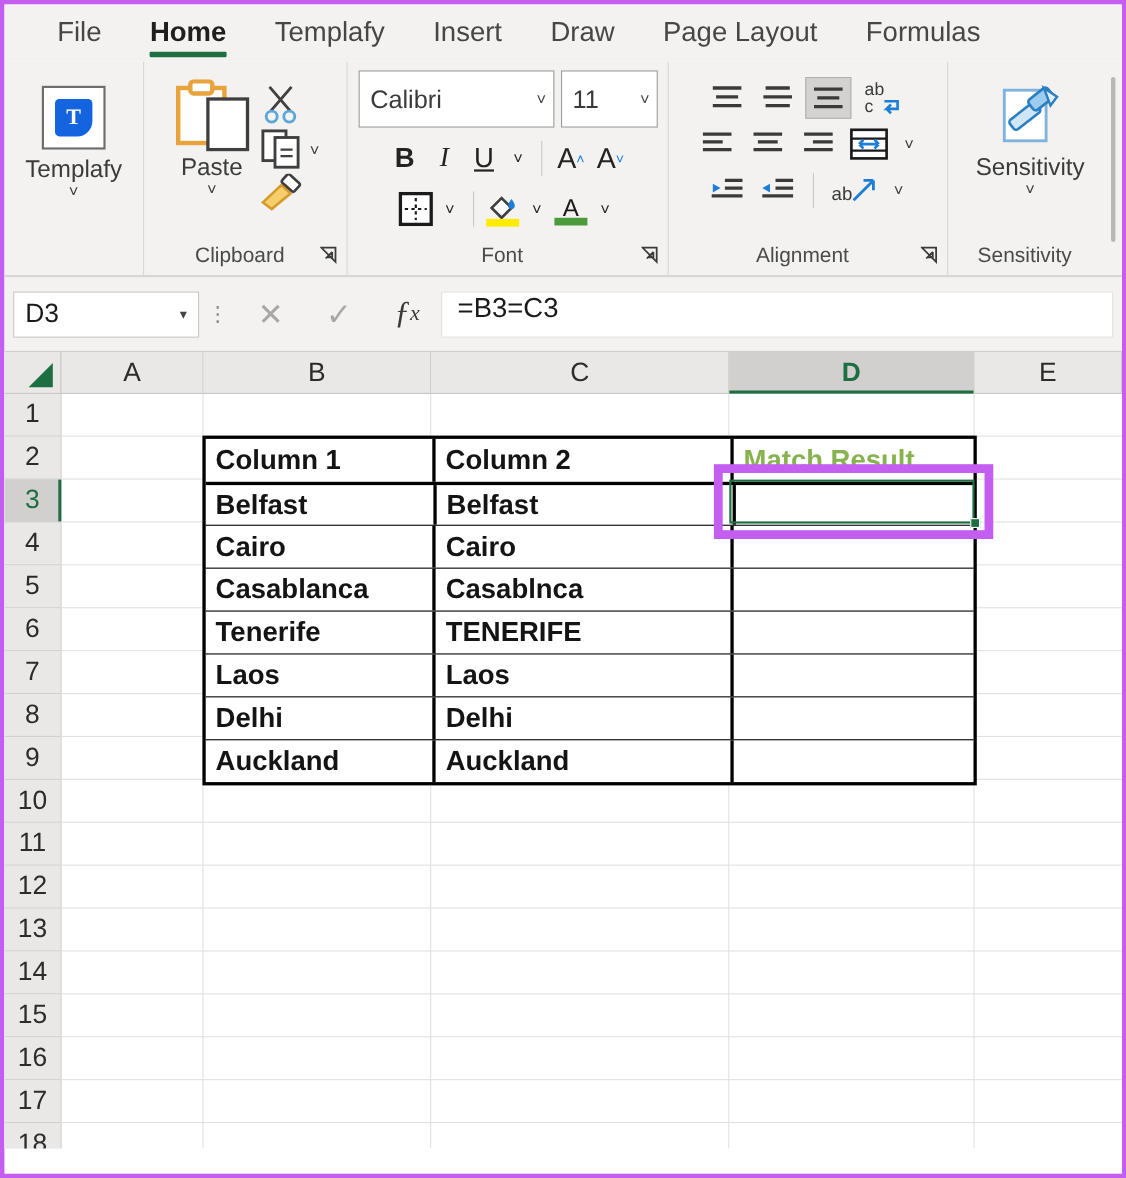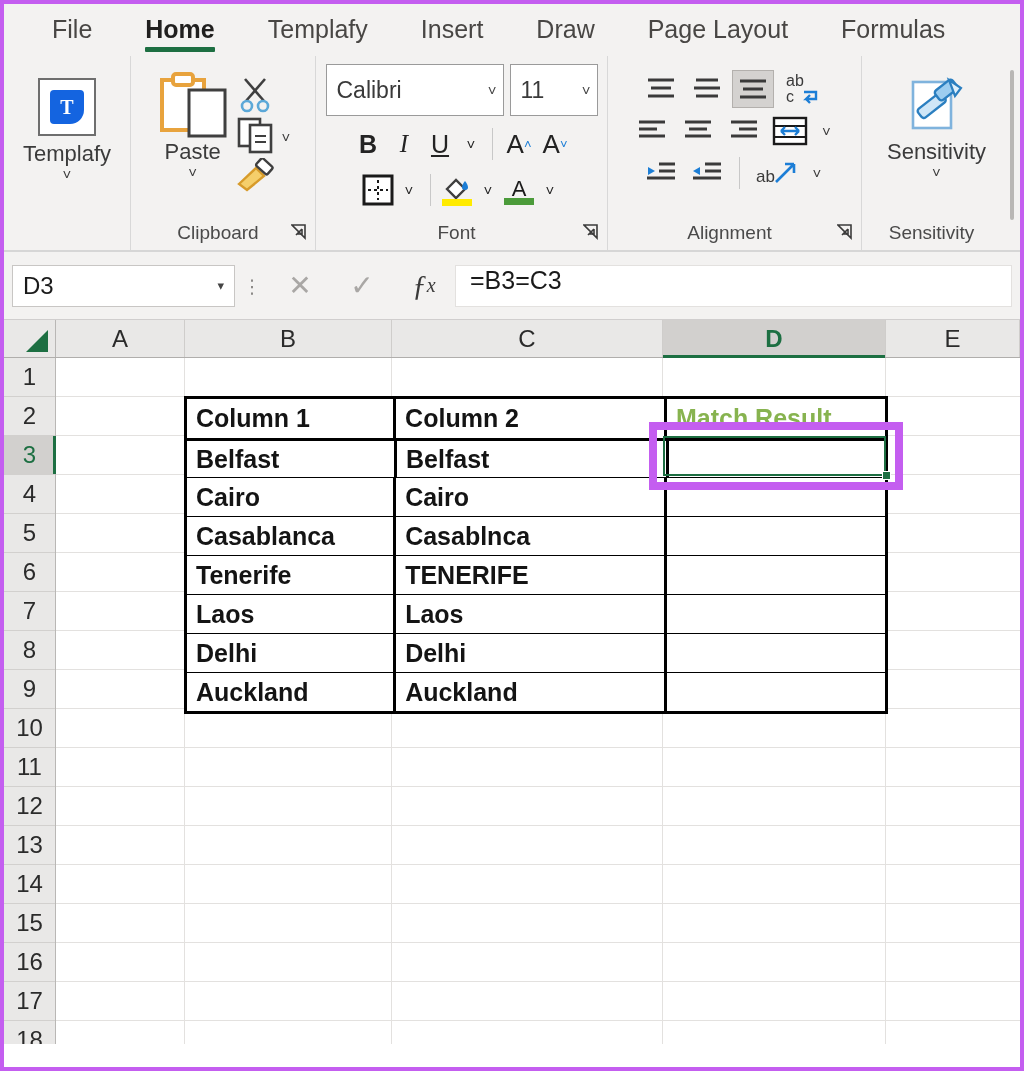--- a/index.html
+++ b/index.html
@@ -18,21 +18,21 @@
   }
 
   
   .tabbar {
     position: relative;
     height: 52px;
     background: #f3f2f1;
     display: flex;
     align-items: flex-end;
     padding-left: 26px;
-    gap: 9px;
+    gap: 0px;
   }
   .tab {
     position: relative;
     font-size: 25px;
     color: #484644;
     padding: 0 22px 14px 22px;
     white-space: nowrap;
     cursor: pointer;
     line-height: 1;
   }
@@ -137,21 +137,21 @@
   
   .fbar {
     height: 68px;
     background: #f3f2f1;
     display: flex; align-items: center;
     padding: 0 8px;
     gap: 0px;
     border-bottom: 1px solid #d0cece;
   }
   .namebox {
-    width: 223px; height: 42px;
+    width: 169px; height: 42px;
     background: #ffffff; border: 1px solid #c8c6c4;
     display: flex; align-items: center; justify-content: space-between;
     padding: 0 10px; font-size: 24px; color: #1a1a1a; cursor: pointer;
   }
   .namebox .nb-caret { font-size: 13px; color:#444; }
   .fb-dots {
     width: 34px; text-align:center; color:#8a8886; font-size: 19px; letter-spacing: 0;
     line-height: 6px; padding-top: 2px;
   }
   .fb-btns { display:flex; align-items:center; gap: 0; }

